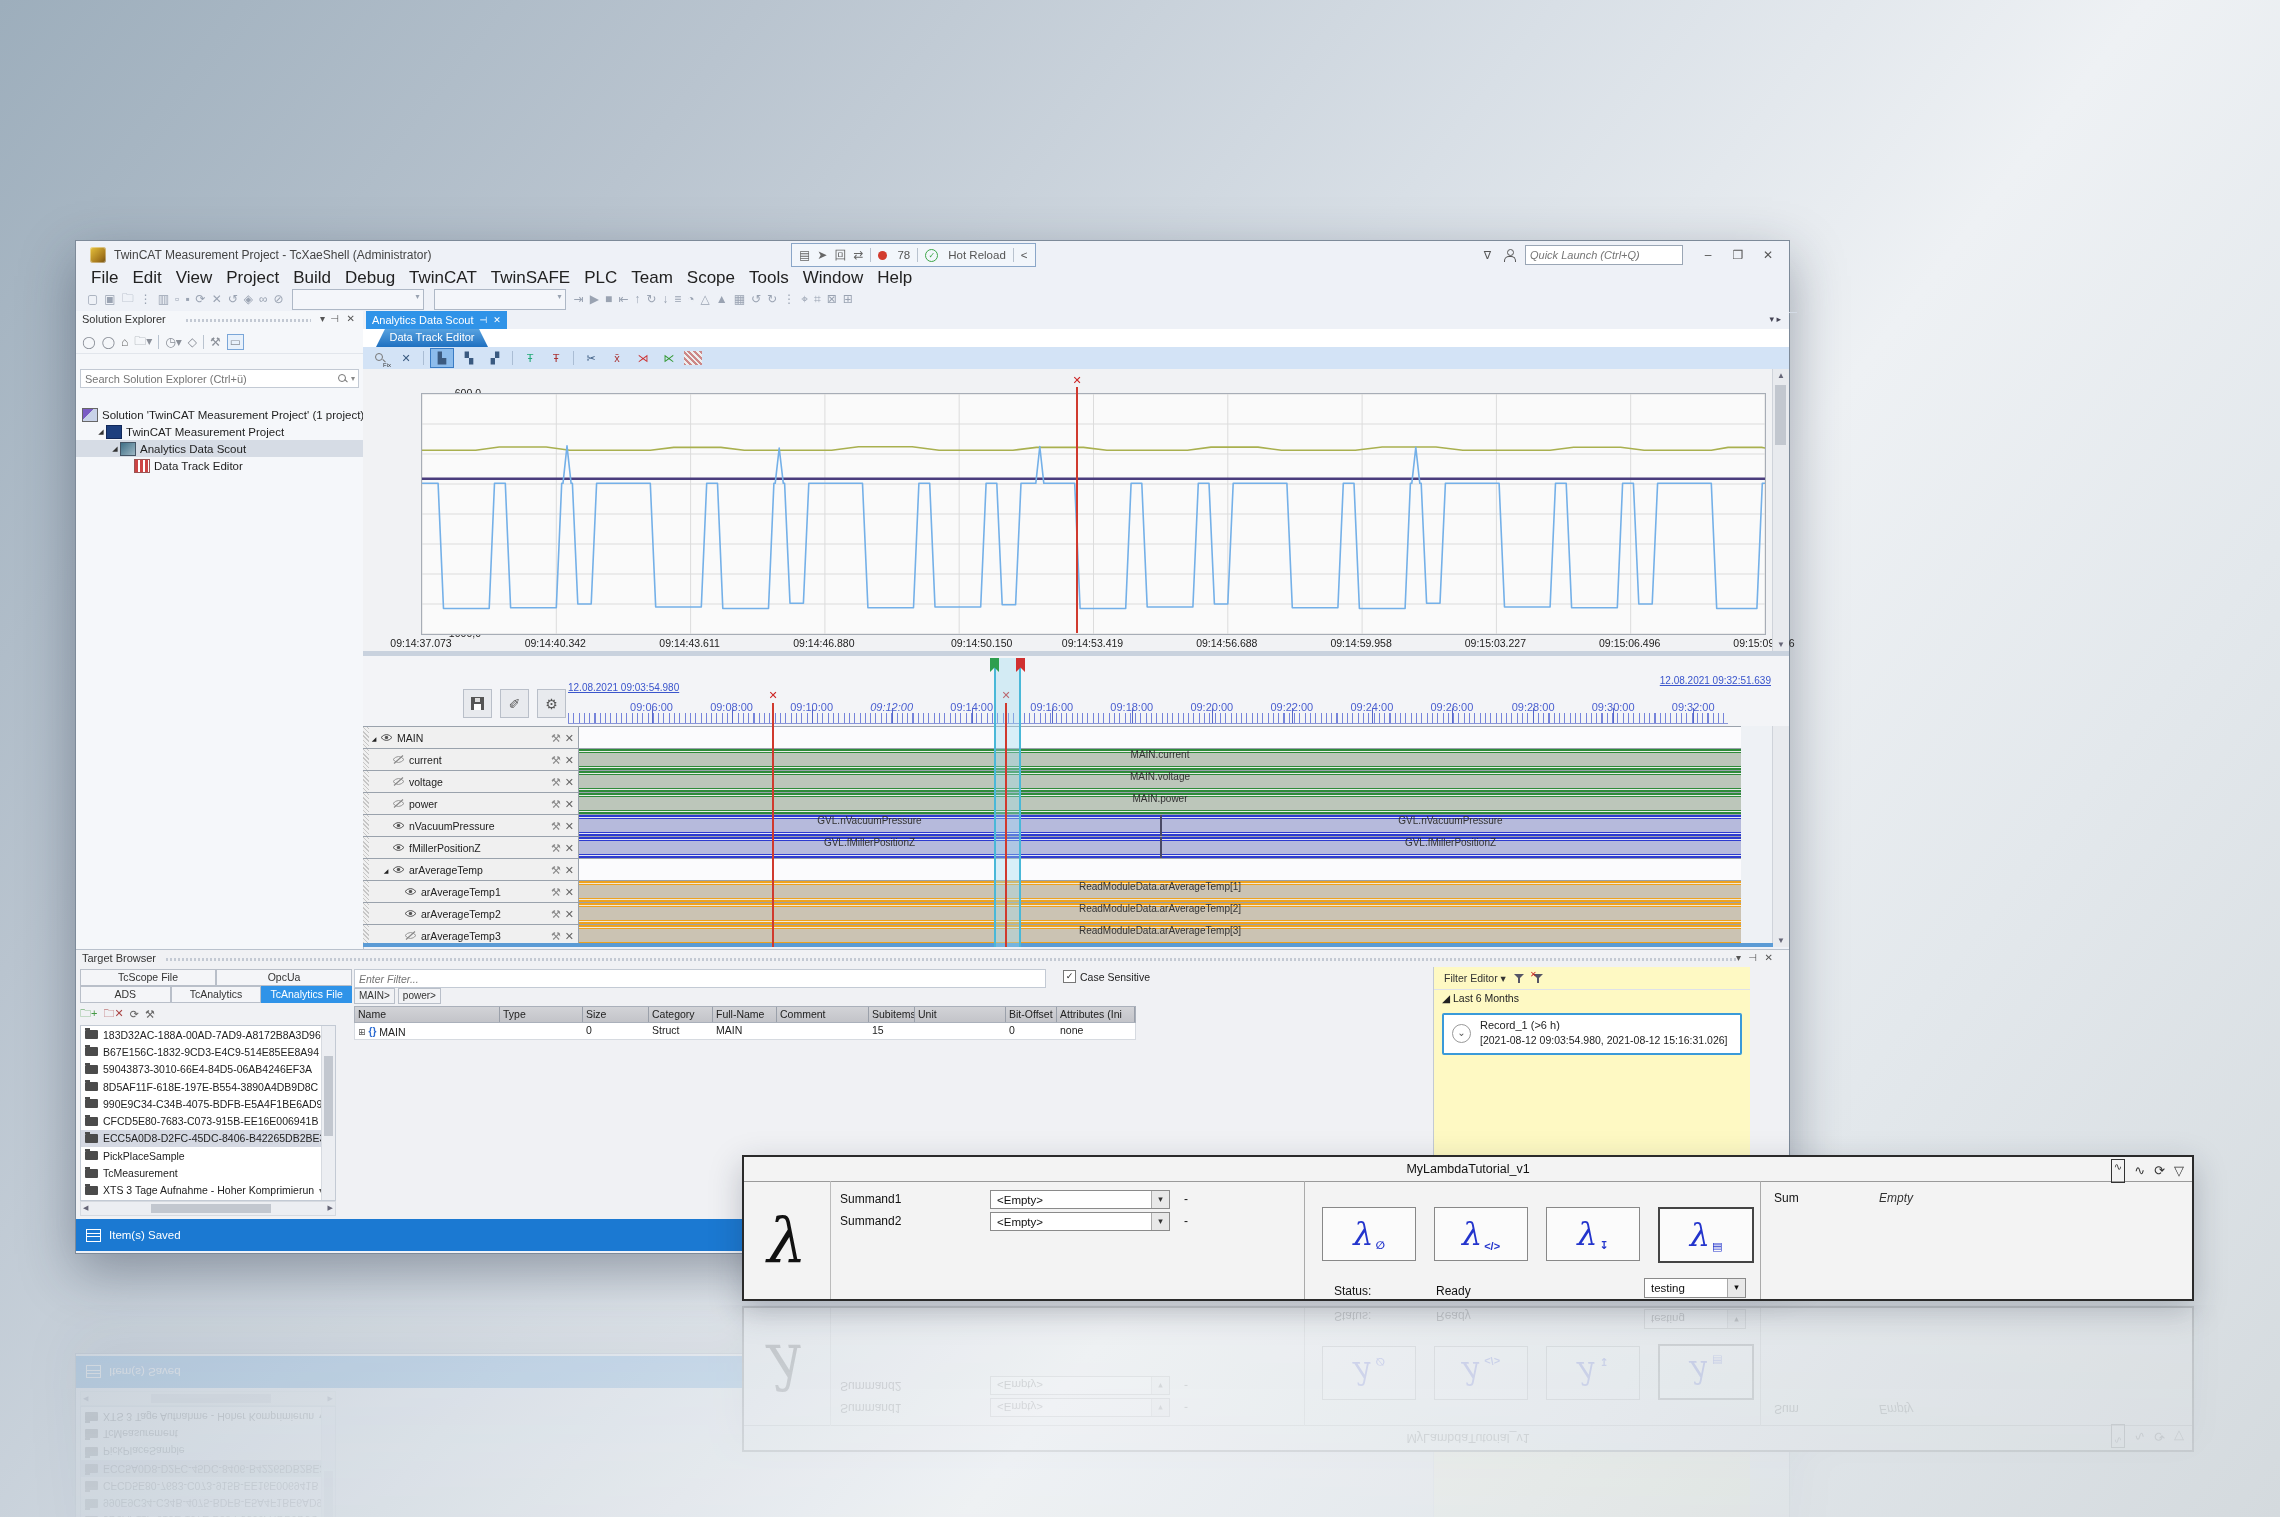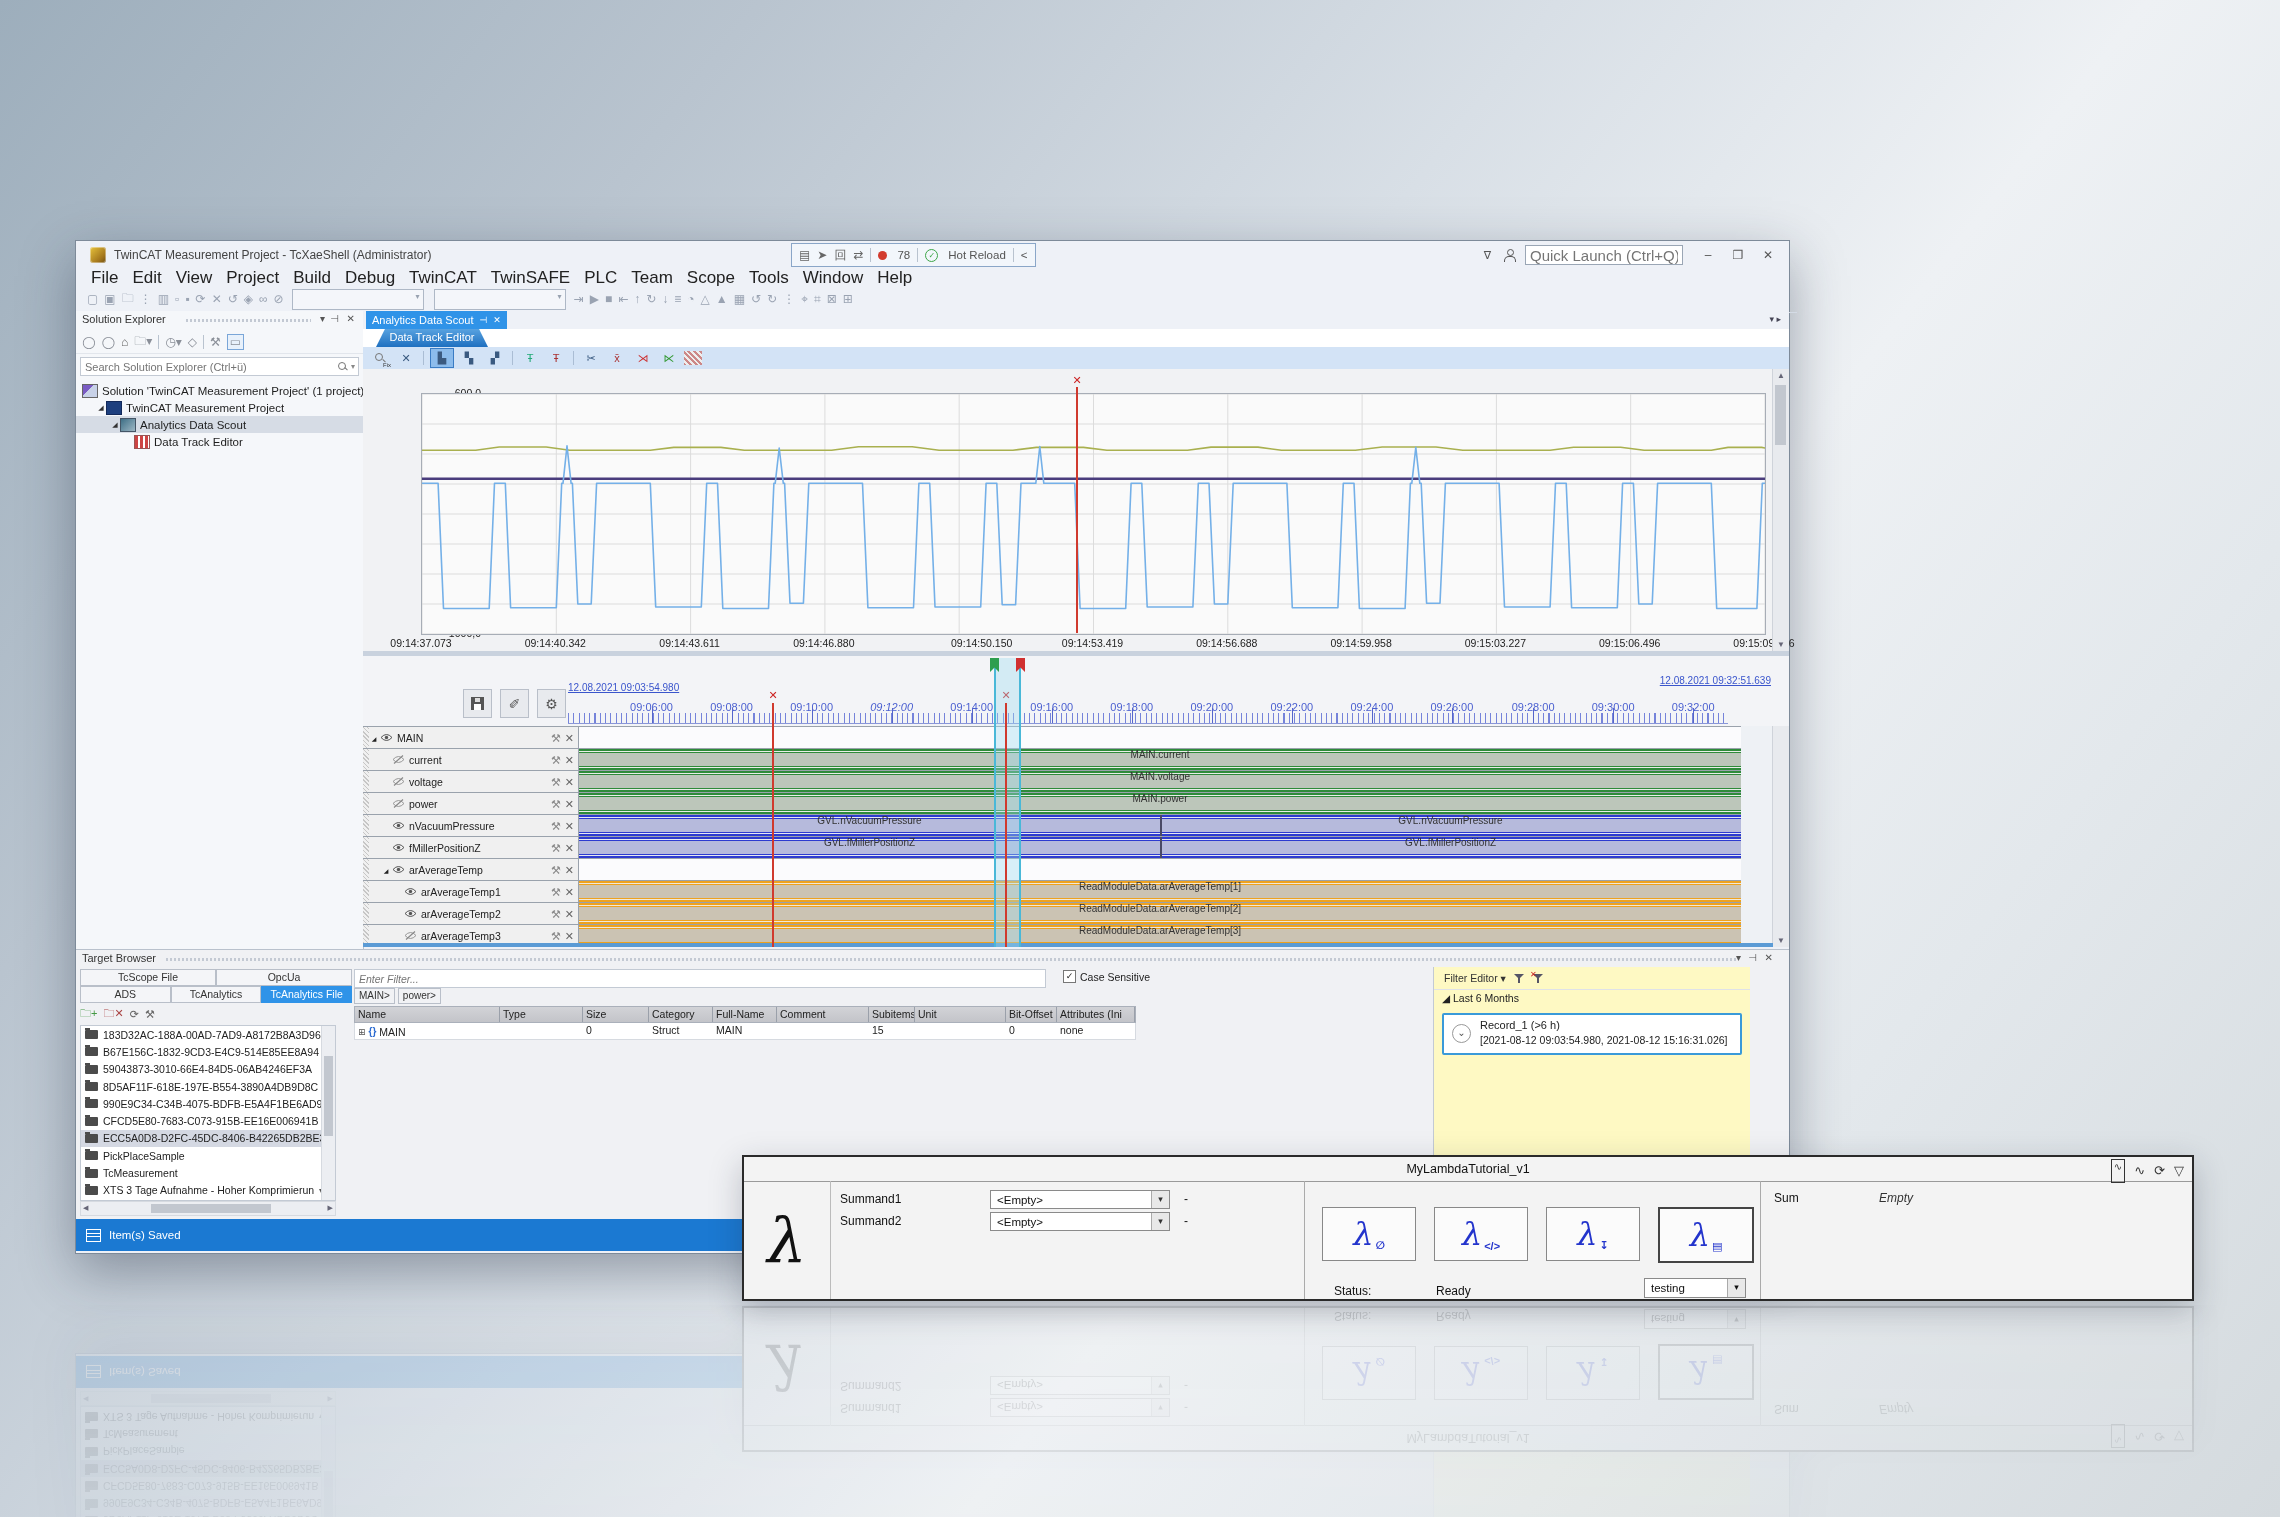--- a/index.html
+++ b/index.html
@@ -16,41 +16,41 @@
     background:linear-gradient(135deg,#e8c33c,#a3761c 70%,#6e4e10);box-shadow:inset 0 0 0 1px rgba(255,255,255,.4);}
   .apptitle{position:absolute;left:38px;top:7px;font-size:12px;color:#444;}
   .tb-float{position:absolute;left:715px;top:2px;height:22px;display:flex;align-items:center;gap:7px;
     border:1px solid #8aa6c8;background:#f2f6fb;padding:0 7px;color:#555;}
   .tb-float .ic{font-size:12px;color:#666;}
   .vsep{width:1px;height:14px;background:#b9c3cf;}
   .reddot{display:inline-block;width:9px;height:9px;border-radius:50%;background:#d23b2e;margin-right:3px;}
   .okdot{display:inline-block;width:11px;height:11px;border-radius:50%;border:1.5px solid #3da648;color:#3da648;
     font-size:8px;line-height:11px;text-align:center;margin-right:3px;}
   .tb-right{position:absolute;right:0;top:0;height:28px;display:flex;align-items:center;}
-  .ql{width:148px;height:18px;border:1px solid #9aa6b5;background:#fff;font-size:15px;color:#777;
-    padding:0 4px;font-family:inherit;}
+  .ql{width:148px;height:18px;border:1px solid #9aa6b5;background:#fff;font-size:11px;color:#777;
+    padding:0 4px;font-family:inherit;font-style:italic;}
   .wbtn{width:30px;text-align:center;color:#555;font-size:12px;}
   .person{position:relative;width:12px;height:12px;margin-right:10px;}
   .person::before{content:"";position:absolute;left:3.5px;top:0;width:5px;height:5px;border-radius:50%;border:1.2px solid #555;}
   .person::after{content:"";position:absolute;left:1px;top:6.5px;width:10px;height:5px;border-radius:5px 5px 0 0;border:1.2px solid #555;border-bottom:none;}
   .menubar{position:absolute;left:0;top:28px;width:100%;height:17px;display:flex;align-items:center;padding-left:8px;}
   .menu-item{padding:0 7px;font-size:17px;color:#222;}
   .toolbar{position:absolute;left:0;top:45px;width:100%;height:26px;border-bottom:1px solid #d4dbe6;
     display:flex;align-items:center;padding-left:8px;color:#8a93a2;}
   .tico{font-size:12px;margin:0 3px;color:#9aa3b2;}
   .combo{height:19px;border:1px solid #aeb8c6;background:#f4f6fa;margin:0 5px;position:relative;}
   .combo::after{content:"▾";position:absolute;right:3px;top:2px;font-size:8px;color:#98a2b0;}
   
   #solution{position:absolute;left:0;top:70px;width:287px;height:908px;background:#f5f7fa;border-right:1px solid #b9c1cc;}
   .panehead{position:relative;height:18px;font-size:11px;color:#333;padding:2px 0 0 6px;}
   .panehead .dots{position:absolute;left:110px;right:52px;top:8px;height:3px;
     background:repeating-linear-gradient(to right,#c3c9d3 0 2px,transparent 2px 4px);}
   .panehead .hico{position:absolute;top:2px;font-size:10px;color:#555;}
   .se-toolbar{height:22px;display:flex;align-items:center;gap:6px;padding-left:6px;color:#8a8f98;font-size:12px;border-bottom:1px solid #e2e6ec;}
-  .se-search{margin:3px 4px;height:17px;display:flex;align-items:center;border:1px solid #c3cad4;background:#fff;}
+  .se-search{margin:15px 4px;height:17px;display:flex;align-items:center;border:1px solid #c3cad4;background:#fff;}
   .se-search input{flex:1;border:none;outline:none;font-size:11px;color:#888;padding:0 4px;font-family:inherit;background:transparent;}
   .tree{padding-top:3px;}
   .trow{height:17px;display:flex;align-items:center;font-size:11.5px;white-space:nowrap;}
   .trow.sel{background:#d6dce5;}
   .texp{width:10px;font-size:7px;color:#333;text-align:center;}
   .ticon{width:14px;height:12px;margin-right:4px;flex:none;}
   .ticon.solution{background:linear-gradient(135deg,#7a5cc4 0 40%,#c8d2e8 40%);border:1px solid #666;}
   .ticon.project{background:#1d3f7e;border:1px solid #12295a;}
   .ticon.scout{background:linear-gradient(135deg,#3e6f86,#9db7c4);border:1px solid #456;}
   .ticon.editor{background:repeating-linear-gradient(to right,#c44 0 3px,#fff 3px 5px);border:1px solid #955;}

